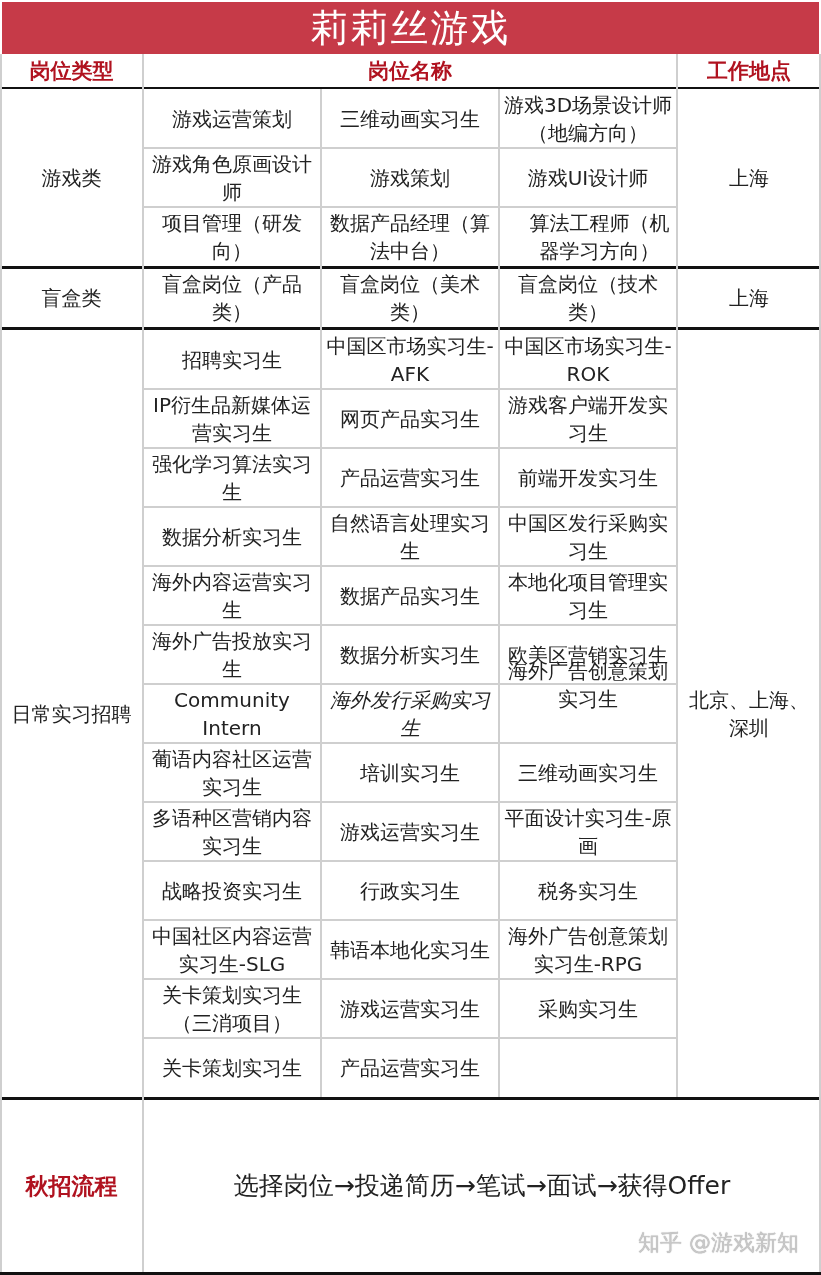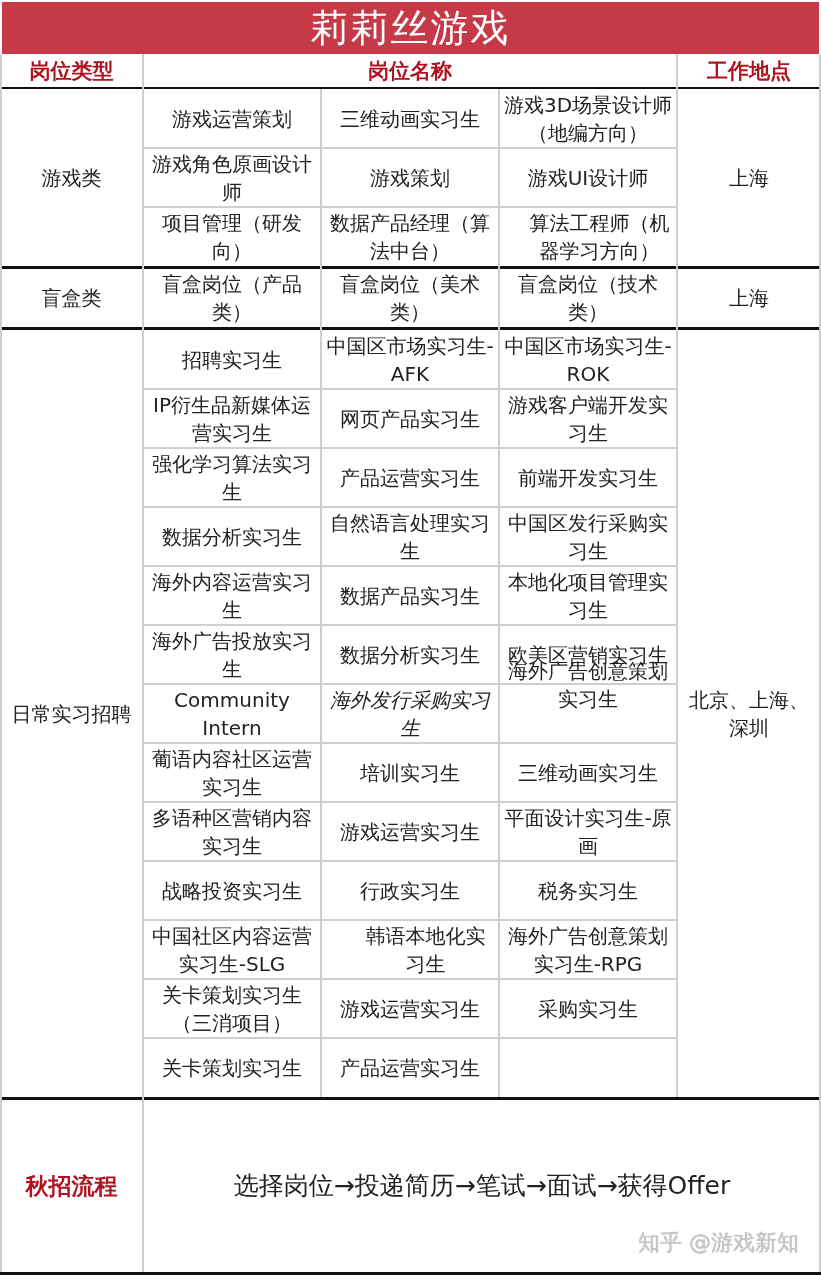--- a/index.html
+++ b/index.html
@@ -90,21 +90,21 @@
     <div class="hline" style="left: 143px; top: 747px; width: 534px;"></div>
     <div class="cell" style="left: 143px; top: 748px; width: 178px; height: 59px;">多语种区营销内容实习生</div>
     <div class="cell" style="left: 321px; top: 748px; width: 178px; height: 59px;">游戏运营实习生</div>
     <div class="cell" style="left: 499px; top: 748px; width: 178px; height: 59px;">平面设计实习生-原画</div>
     <div class="hline" style="left: 143px; top: 806px; width: 534px;"></div>
     <div class="cell" style="left: 143px; top: 807px; width: 178px; height: 59px;">战略投资实习生</div>
     <div class="cell" style="left: 321px; top: 807px; width: 178px; height: 59px;">行政实习生</div>
     <div class="cell" style="left: 499px; top: 807px; width: 178px; height: 59px;">税务实习生</div>
     <div class="hline" style="left: 143px; top: 865px; width: 534px;"></div>
     <div class="cell" style="left: 143px; top: 866px; width: 178px; height: 59px;">中国社区内容运营实习生-SLG</div>
-    <div class="cell" style="left: 321px; top: 866px; width: 178px; height: 59px; padding-left: 35px;">韩语本地化实习生</div>
+    <div class="cell" style="left: 321px; top: 866px; width: 178px; height: 59px;">韩语本地化实习生</div>
     <div class="cell" style="left: 499px; top: 866px; width: 178px; height: 59px;">海外广告创意策划实习生-RPG</div>
     <div class="hline" style="left: 143px; top: 924px; width: 534px;"></div>
     <div class="cell" style="left: 143px; top: 925px; width: 178px; height: 59px;">关卡策划实习生（三消项目）</div>
     <div class="cell" style="left: 321px; top: 925px; width: 178px; height: 59px;">游戏运营实习生</div>
     <div class="cell" style="left: 499px; top: 925px; width: 178px; height: 59px; text-align: center;">采购实习生</div>
     <div class="hline" style="left: 143px; top: 983px; width: 534px;"></div>
     <div class="cell" style="left: 143px; top: 984px; width: 178px; height: 59px;">关卡策划实习生</div>
     <div class="cell" style="left: 321px; top: 984px; width: 178px; height: 59px;">产品运营实习生</div>
     <div class="cell" style="left: 499px; top: 984px; width: 178px; height: 59px;"></div>
     <div class="hline thick" style="left: 0px; top: 1043px; width: 821px;"></div>

